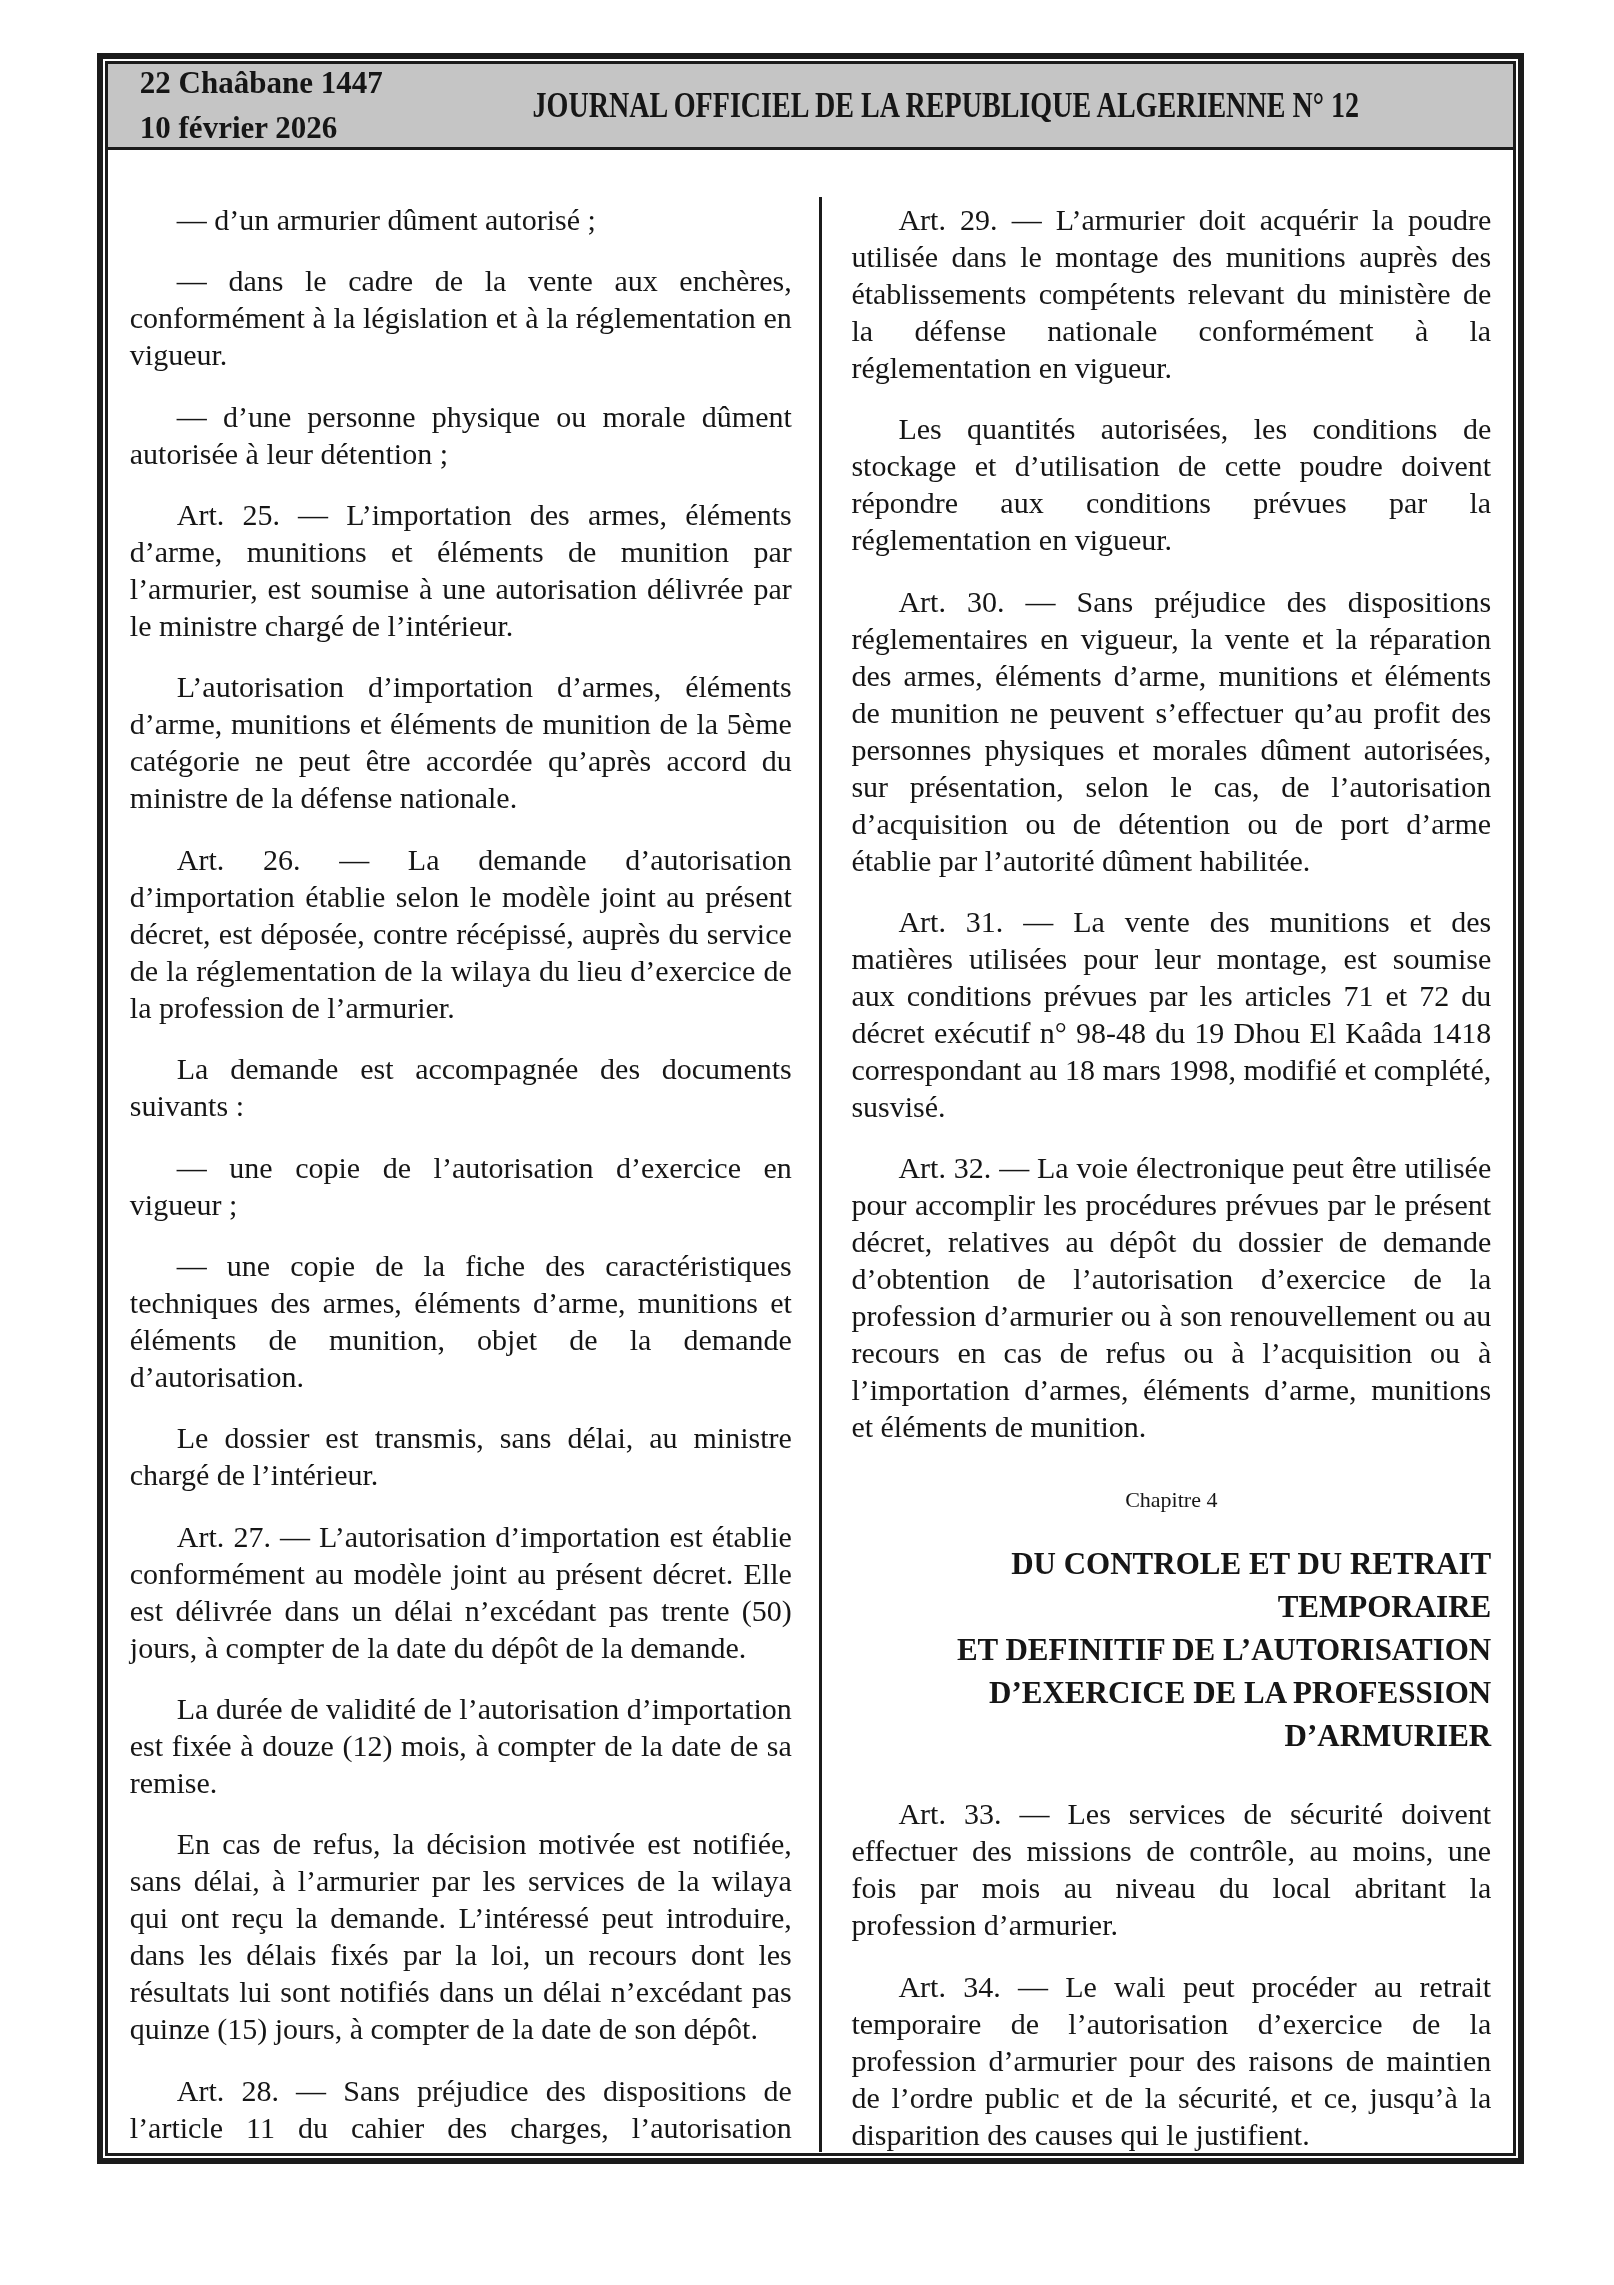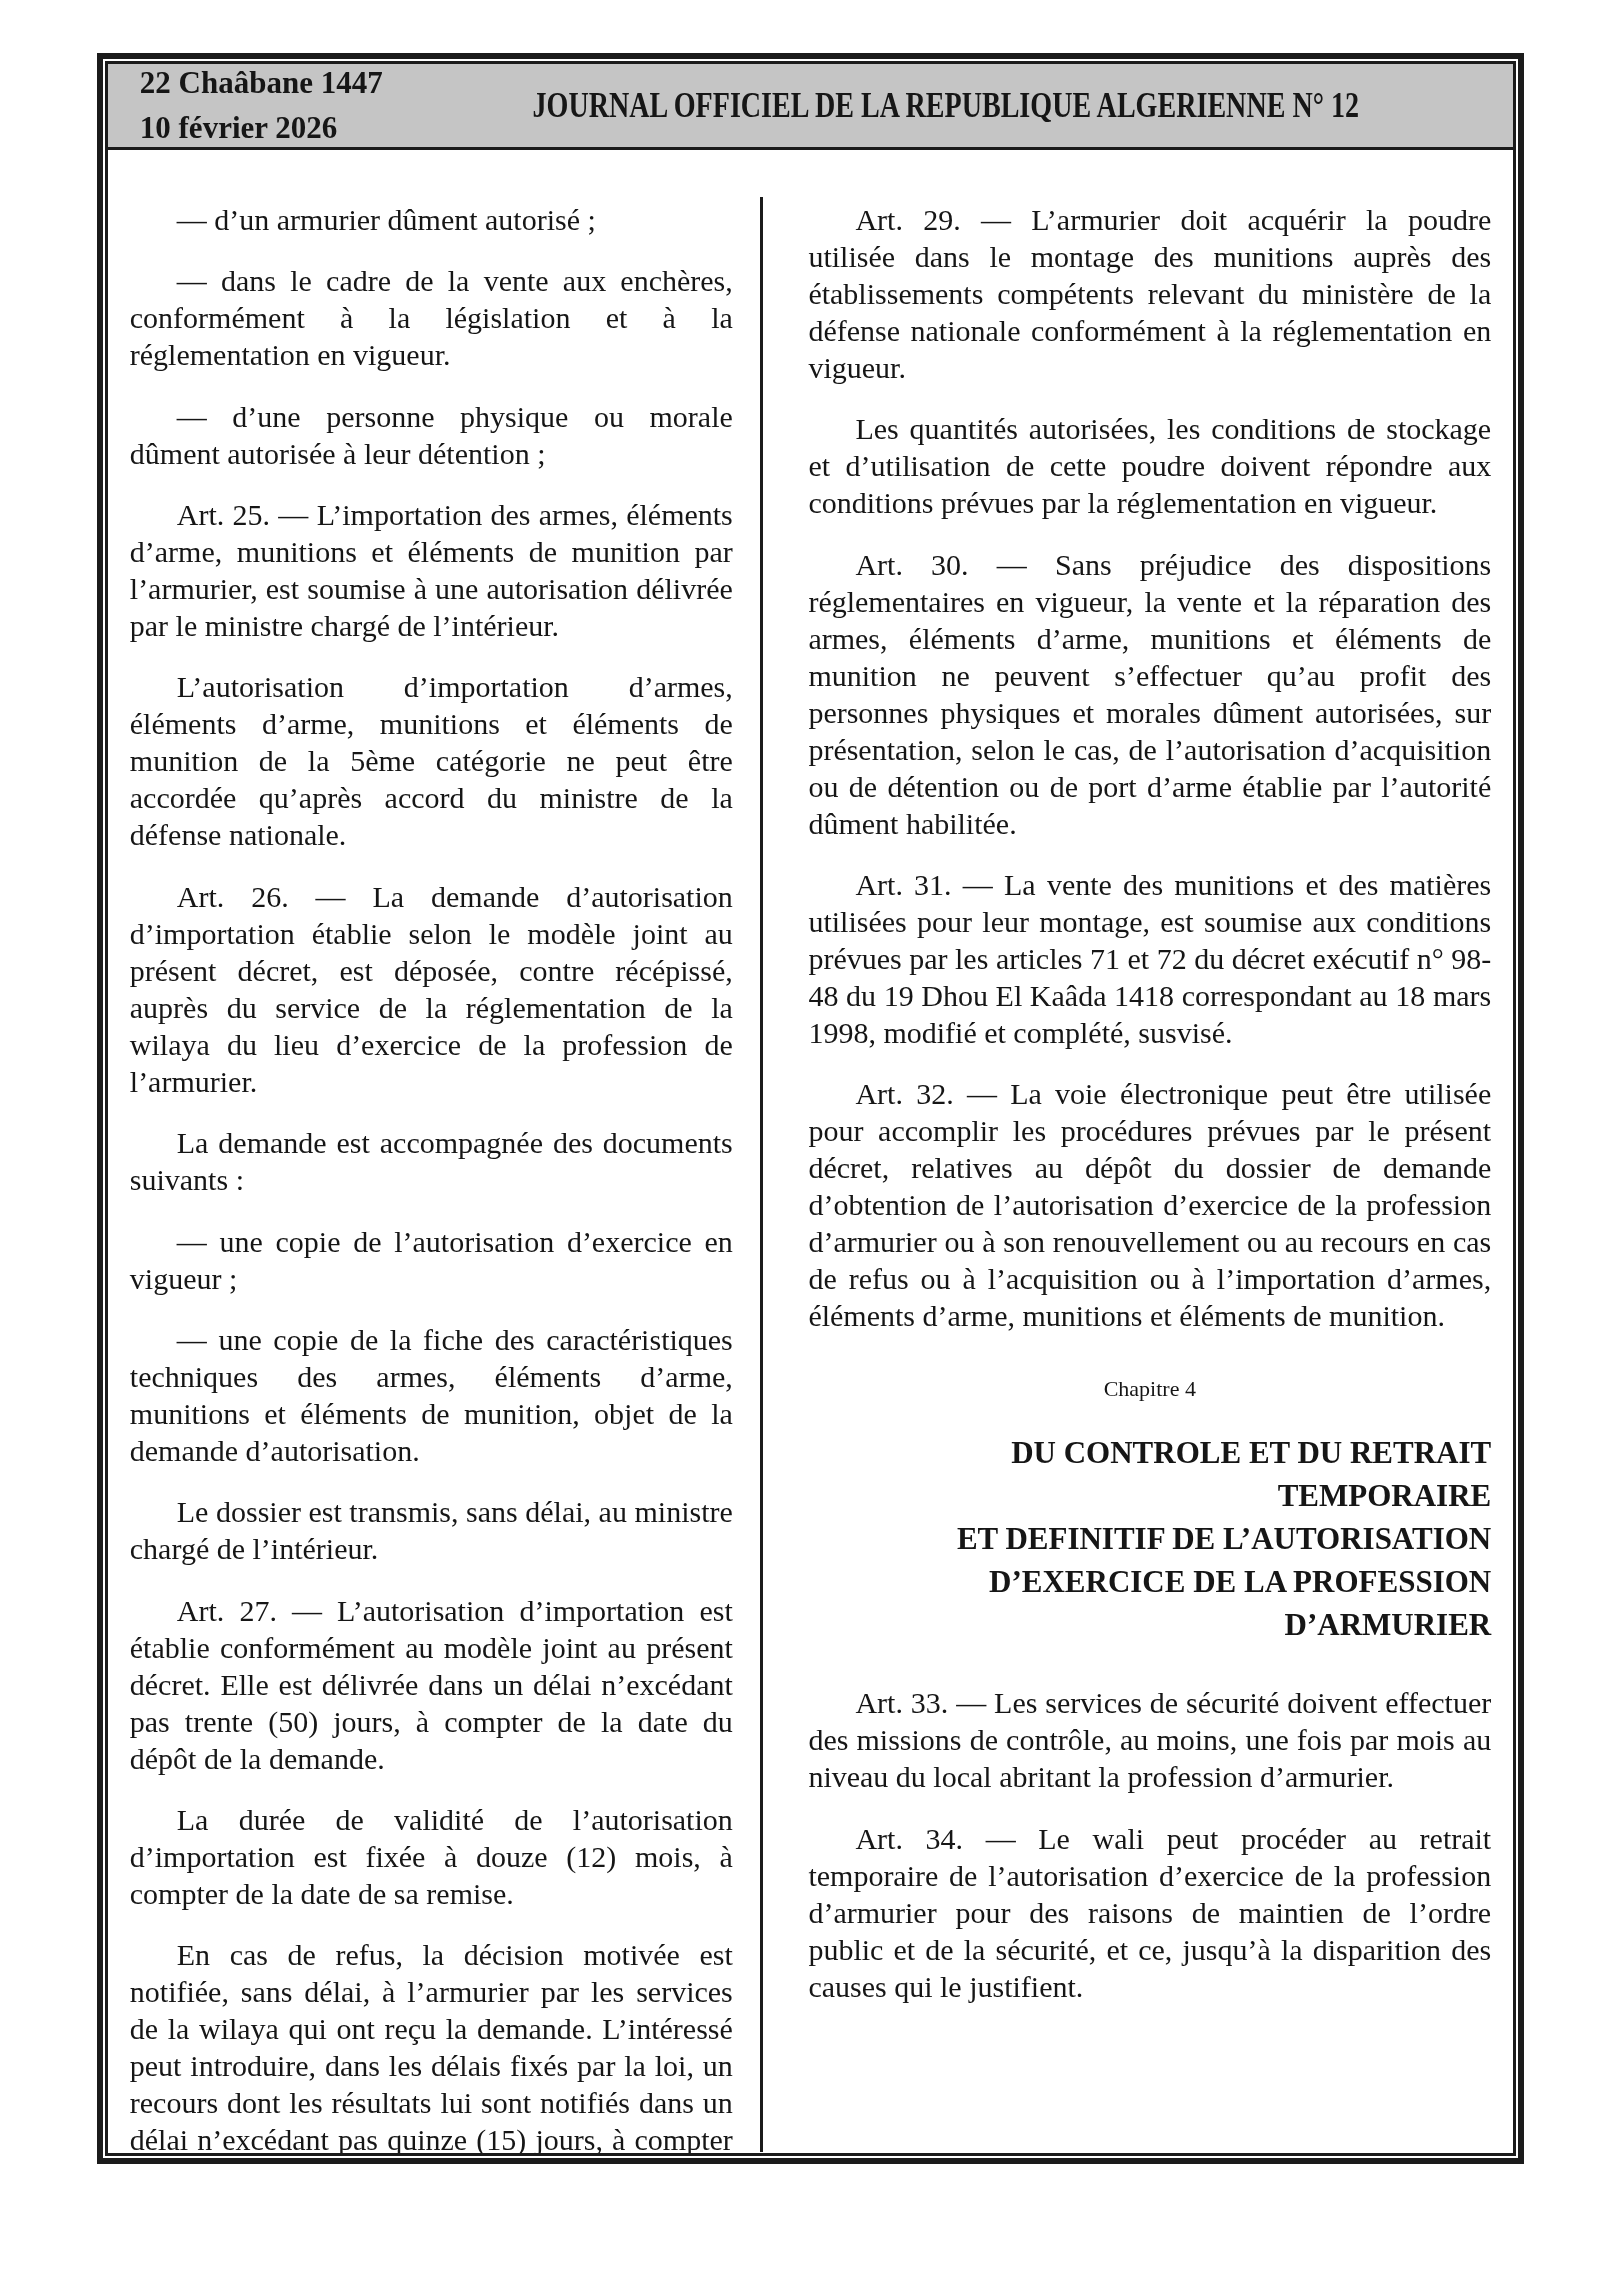--- a/index.html
+++ b/index.html
@@ -66,36 +66,35 @@
     font-weight: bold;
     font-size: 32px;
     box-sizing: border-box;
     flex-shrink: 0;
   }
   .columns {
     display: flex;
     height: calc(100% - 87px);
   }
   .col-left {
-    width: 652px;
+    width: 711px;
     padding: 51px 27px 0 22px;
     box-sizing: border-box;
     flex-shrink: 0;
   }
   .col-divider {
     width: 3.6px;
     background: #1b1b1b;
     margin-top: 47px;
     flex-shrink: 0;
   }
   .col-right {
     flex: 1;
     padding: 51px 22px 0 29px;
     box-sizing: border-box;
-    margin-left: 16px;
   }
   .para {
     font-size: 30px;
     line-height: 37px;
     text-align: justify;
     text-indent: 47px;
     margin: 0 0 24.4px 0;
   }
   .chapitre-label {
     text-align: center;

